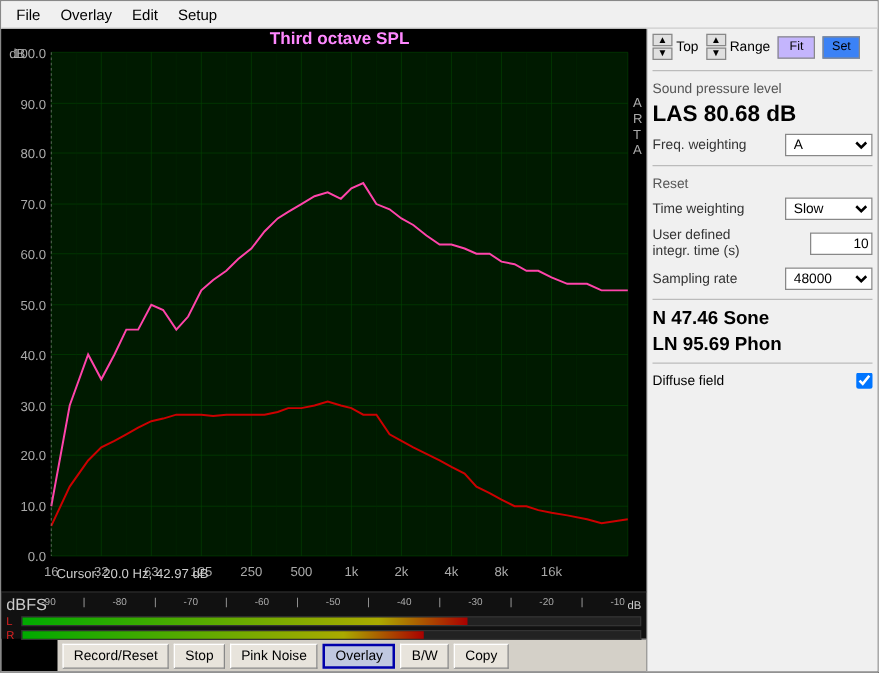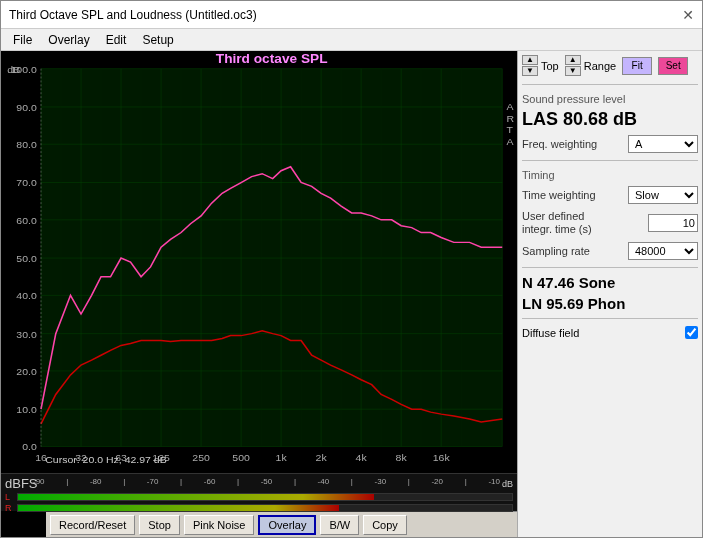--- a/index.html
+++ b/index.html
@@ -128,21 +128,21 @@
       border: 1px solid #888;
       font-size: 10px;
       cursor: pointer;
       display: flex;
       align-items: center;
       justify-content: center;
     }
     .btn-set {
       width: 30px;
       height: 18px;
-      background: #ec4899;
+      background: #3b82f6;
       border: 1px solid #888;
       font-size: 10px;
       cursor: pointer;
       display: flex;
       align-items: center;
       justify-content: center;
     }
     .section-label {
       font-size: 11px;
       color: #555;
@@ -216,24 +216,20 @@
     .plot-line-red { fill: none; stroke: #cc0000; stroke-width: 1.5; }
     .cursor-label { fill: #ccc; font-size: 10px; }
     .freq-label { fill: #aaa; font-size: 10px; text-anchor: middle; }
     .y-label { fill: #aaa; font-size: 10px; text-anchor: end; }
   </style>
 </head>
 <body>
 
 <div class="window">
 
-  <div class="title-bar">
-    <span class="title-bar-text">Third Octave SPL and Loudness (Untitled.oc3)</span>
-    <span class="title-bar-close">✕</span>
-  </div>
 
   <div class="menu-bar">
     <span class="menu-item">File</span>
     <span class="menu-item">Overlay</span>
     <span class="menu-item">Edit</span>
     <span class="menu-item">Setup</span>
   </div>
 
   <div class="main-area">
 
@@ -500,21 +496,21 @@
         <span class="dropdown-label">Freq. weighting</span>
         <select>
           <option>A</option>
           <option>C</option>
           <option>Z</option>
         </select>
       </div>
 
       <hr class="section-divider">
 
-      <div class="section-label">Timing</div>
+      <div class="section-label">Reset</div>
 
       <div class="dropdown-row">
         <span class="dropdown-label">Time weighting</span>
         <select>
           <option>Slow</option>
           <option>Fast</option>
           <option>Impulse</option>
         </select>
       </div>
 

